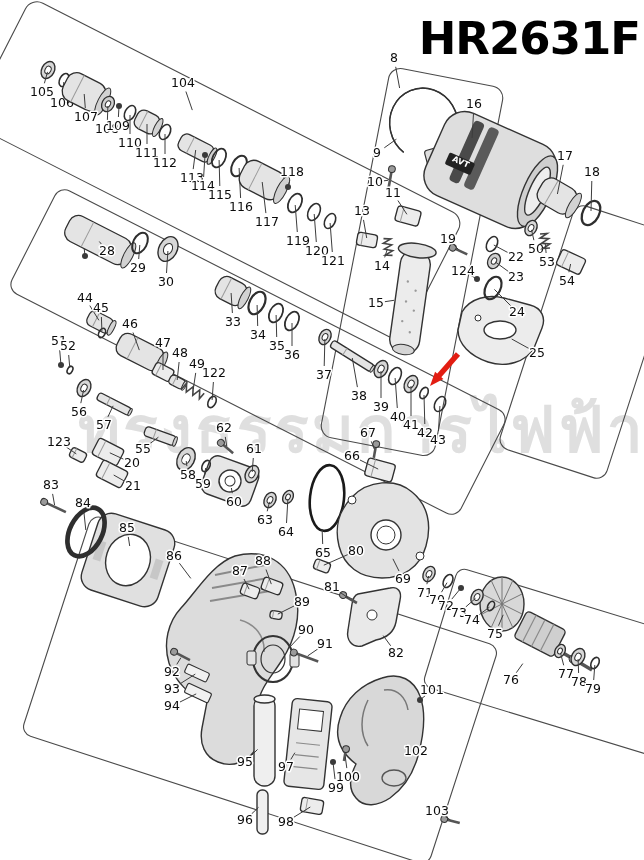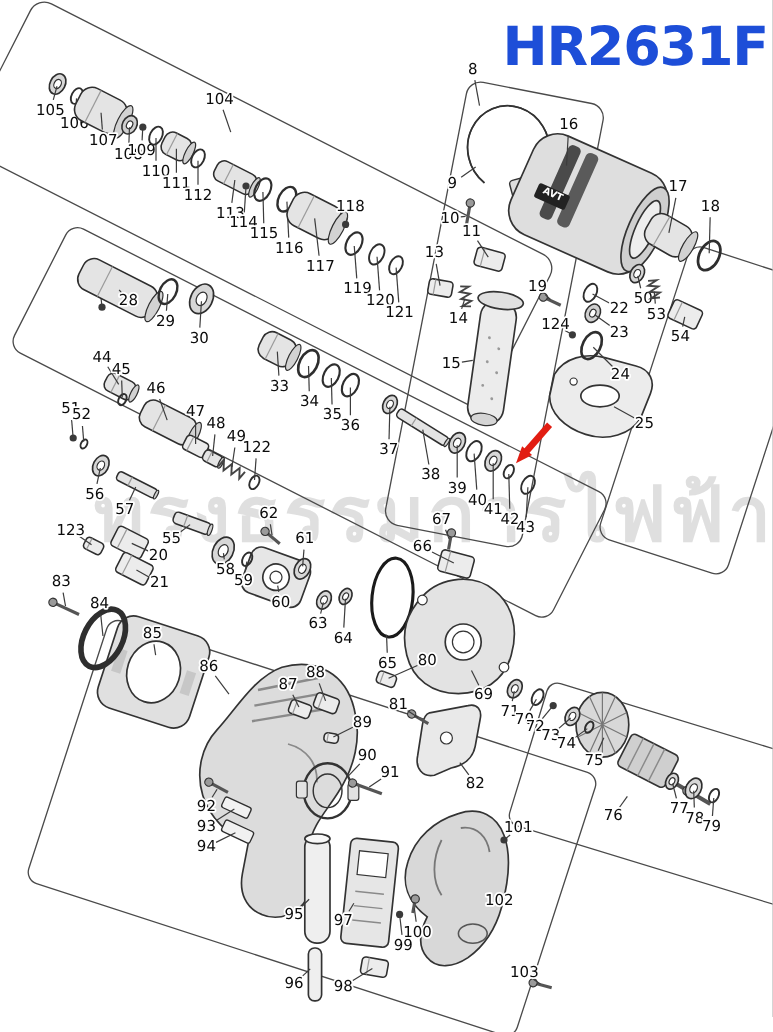--- a/index.html
+++ b/index.html
@@ -1,19 +1,19 @@
 <!DOCTYPE html>
 <html><head>
 <meta charset="utf-8">
 <style>
   html,body{margin:0;padding:0;background:#888;}
   .page{position:relative;width:644px;height:860px;background:#ffffff;overflow:hidden;
         font-family:"DejaVu Sans",sans-serif;}
   .title{position:absolute;top:16px;right:4px;z-index:3;font-family:"DejaVu Sans",sans-serif;
-         font-weight:bold;font-size:45px;letter-spacing:-1px;color:#1d4ed8;line-height:1;}
+         font-weight:bold;font-size:45px;letter-spacing:-1px;color:#000000;line-height:1;}
   .watermark{position:absolute;left:78px;top:392px;z-index:0;font-size:64px;font-weight:bold;
              letter-spacing:3px;white-space:nowrap;opacity:.9;line-height:1.2;
              font-family:"DejaVu Sans",sans-serif;}
   svg.diagram{position:absolute;left:0;top:0;z-index:1;}
   .plabel{font:12.5px "DejaVu Sans",sans-serif;fill:#0c0c0c;text-anchor:middle;
           dominant-baseline:middle;paint-order:stroke;stroke:#ffffff;stroke-width:3px;
           stroke-linejoin:round;}
   .lead{stroke:#3c3c3c;stroke-width:1;fill:none;}
   .box{fill:none;stroke:#4a4a4a;stroke-width:1.1;}
   .sil{stroke:#333;stroke-width:1.4;}

